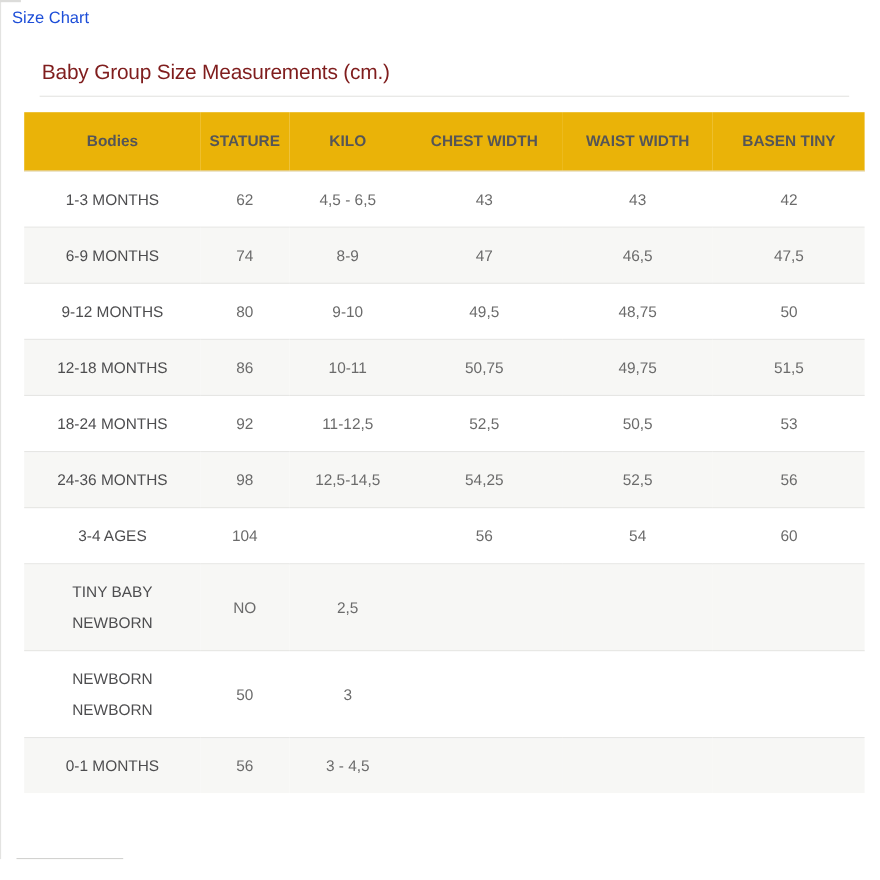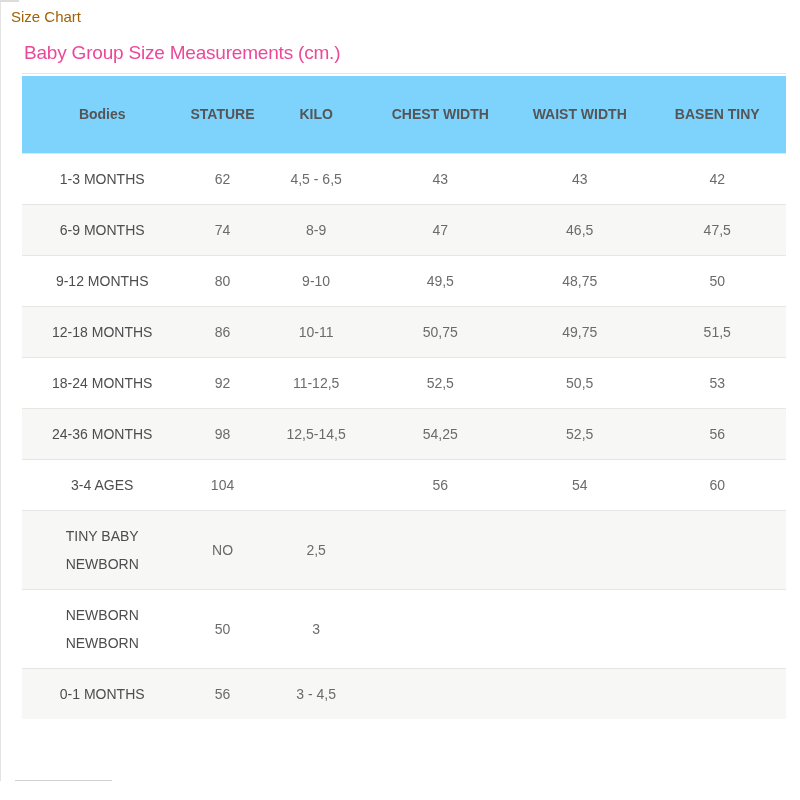--- a/index.html
+++ b/index.html
@@ -25,50 +25,50 @@
     position: absolute;
     left: 0; top: 0;
     width: 19px; height: 2px;
     background: #dcdcda;
   }
   .crumb {
     position: absolute;
     left: 11px;
     top: 8px;
     font-size: 15px;
-    color: #a16207;
+    color: #1d4ed8;
   }
   .panel {
     position: absolute;
     left: 22px;
     top: 42px;
     width: 764px;
   }
   .section-title {
-    margin: 0;
+    margin: 14px;
     padding: 0 0 9px 2px;
     font-size: 19px;
     font-weight: 400;
     letter-spacing: -0.2px;
-    color: #ec4899;
+    color: #7f1d1d;
     border-bottom: 1px solid #e4e4e2;
   }
   table.size-table {
     width: 100%;
     margin-top: 2px;
     border-collapse: collapse;
     table-layout: fixed;
     font-size: 14px;
   }
   .size-table th {
-    background: #7dd3fc;
+    background: #eab308;
     color: #555557;
     font-weight: 700;
     text-align: center;
-    padding: 24px 4px;
+    padding: 12px 4px;
     line-height: 29px;
     border: none;
   }
   .size-table td {
     text-align: center;
     padding: 11px 4px;
     line-height: 28px;
     color: #6b6b6b;
     font-weight: 400;
     border-top: 1px solid #e6e6e4;

